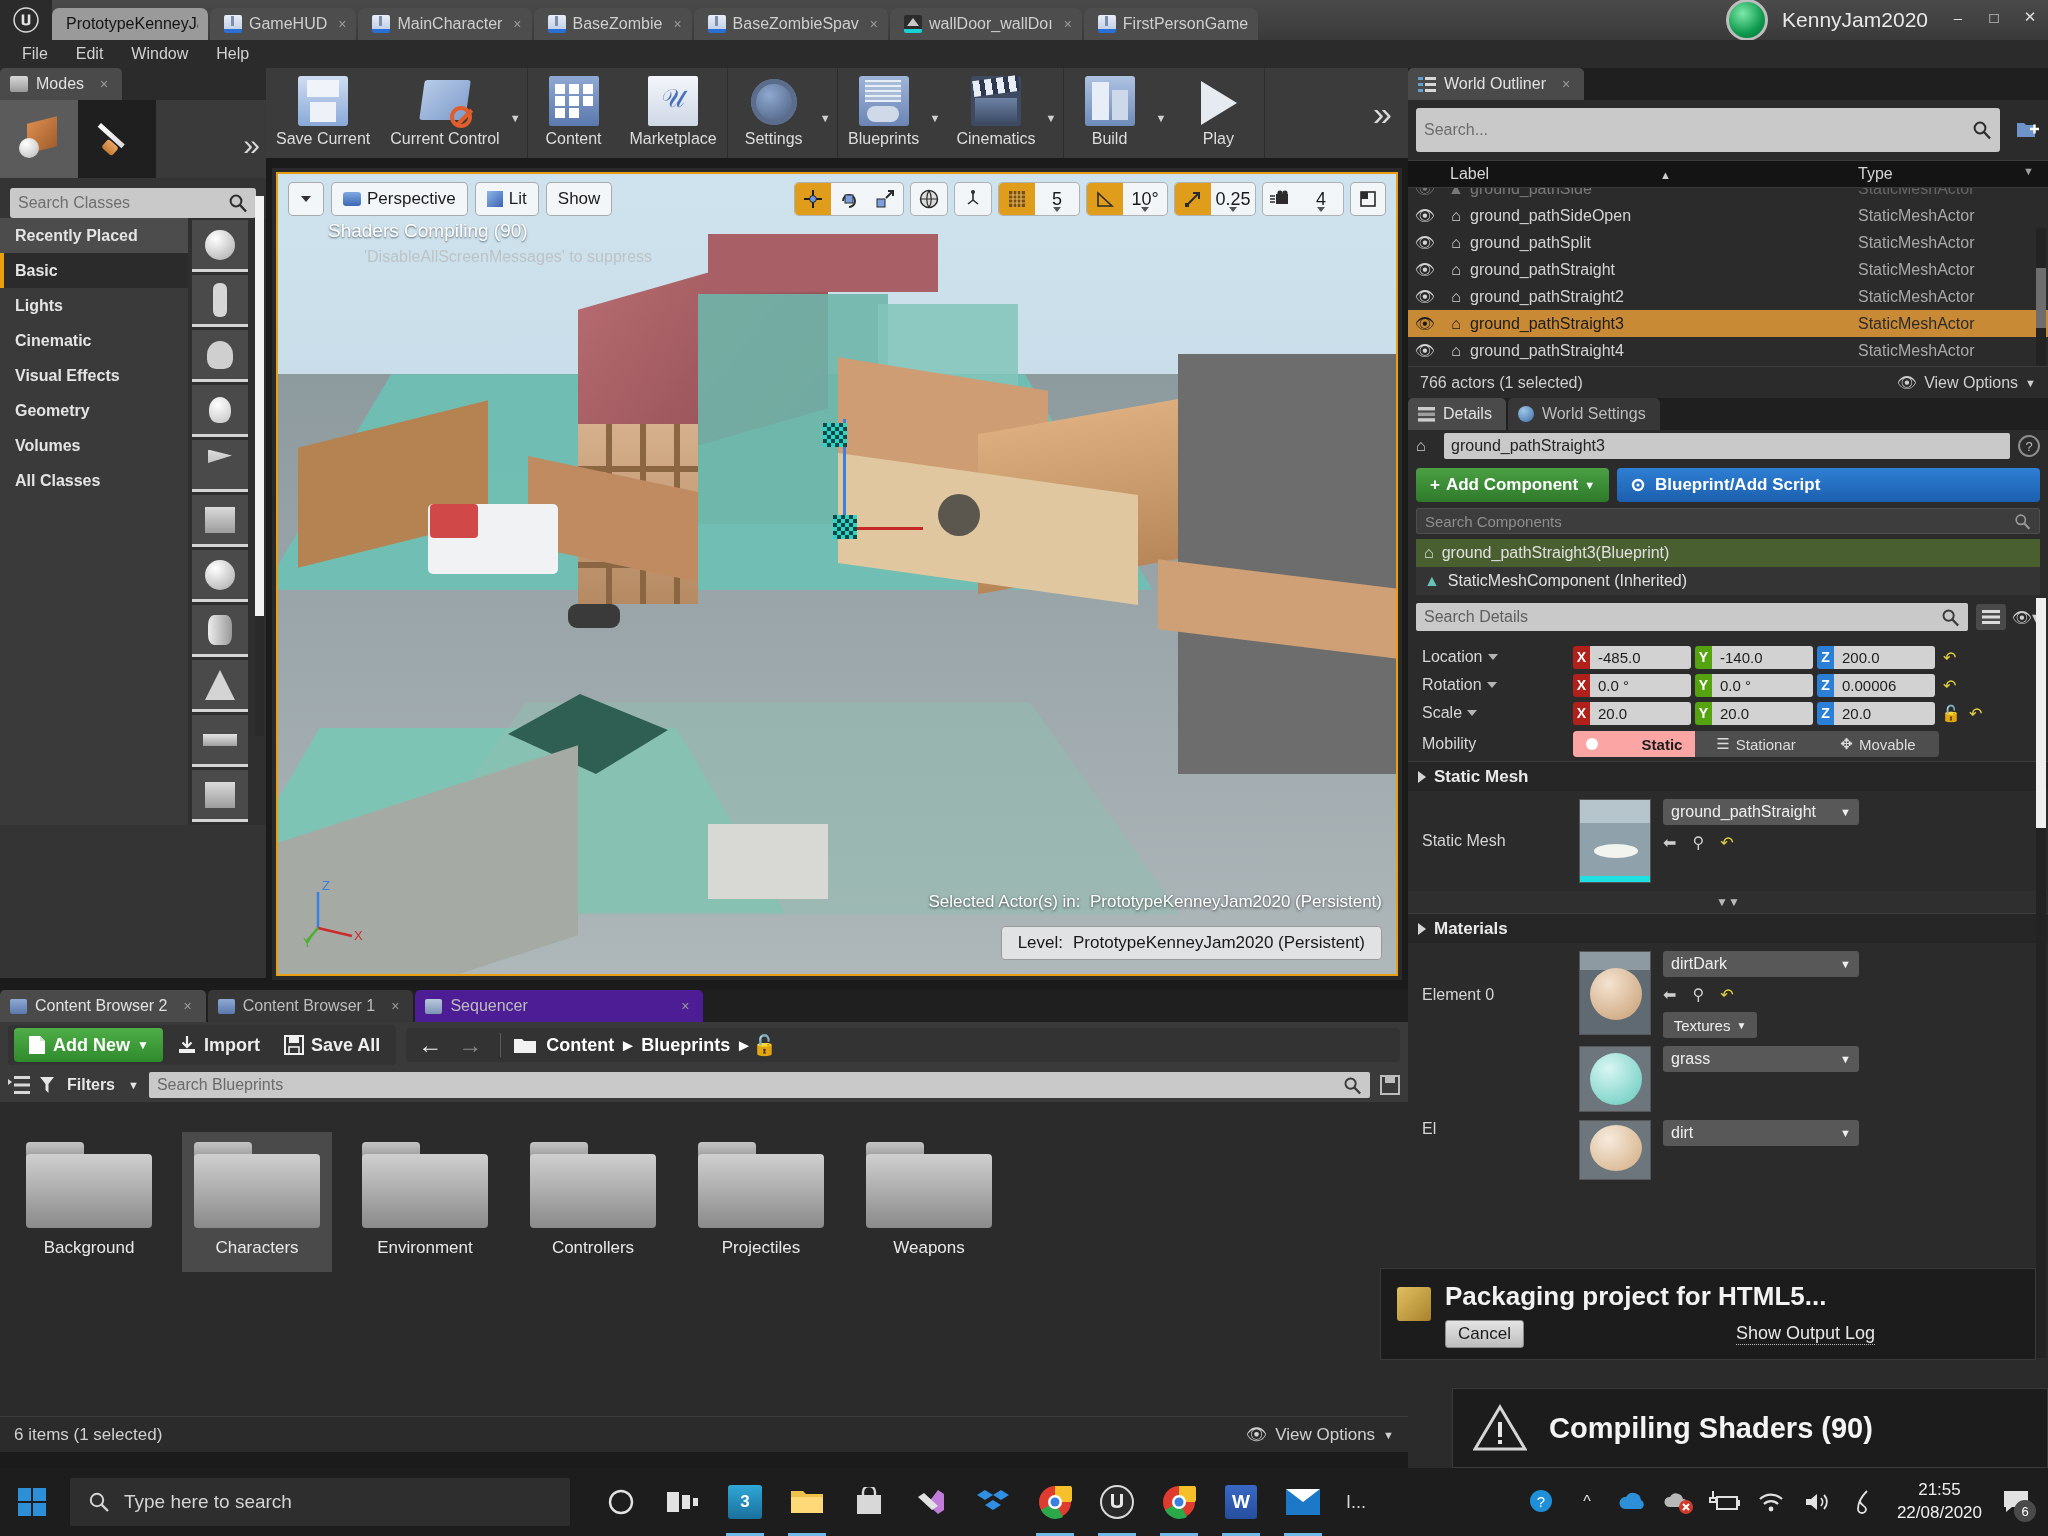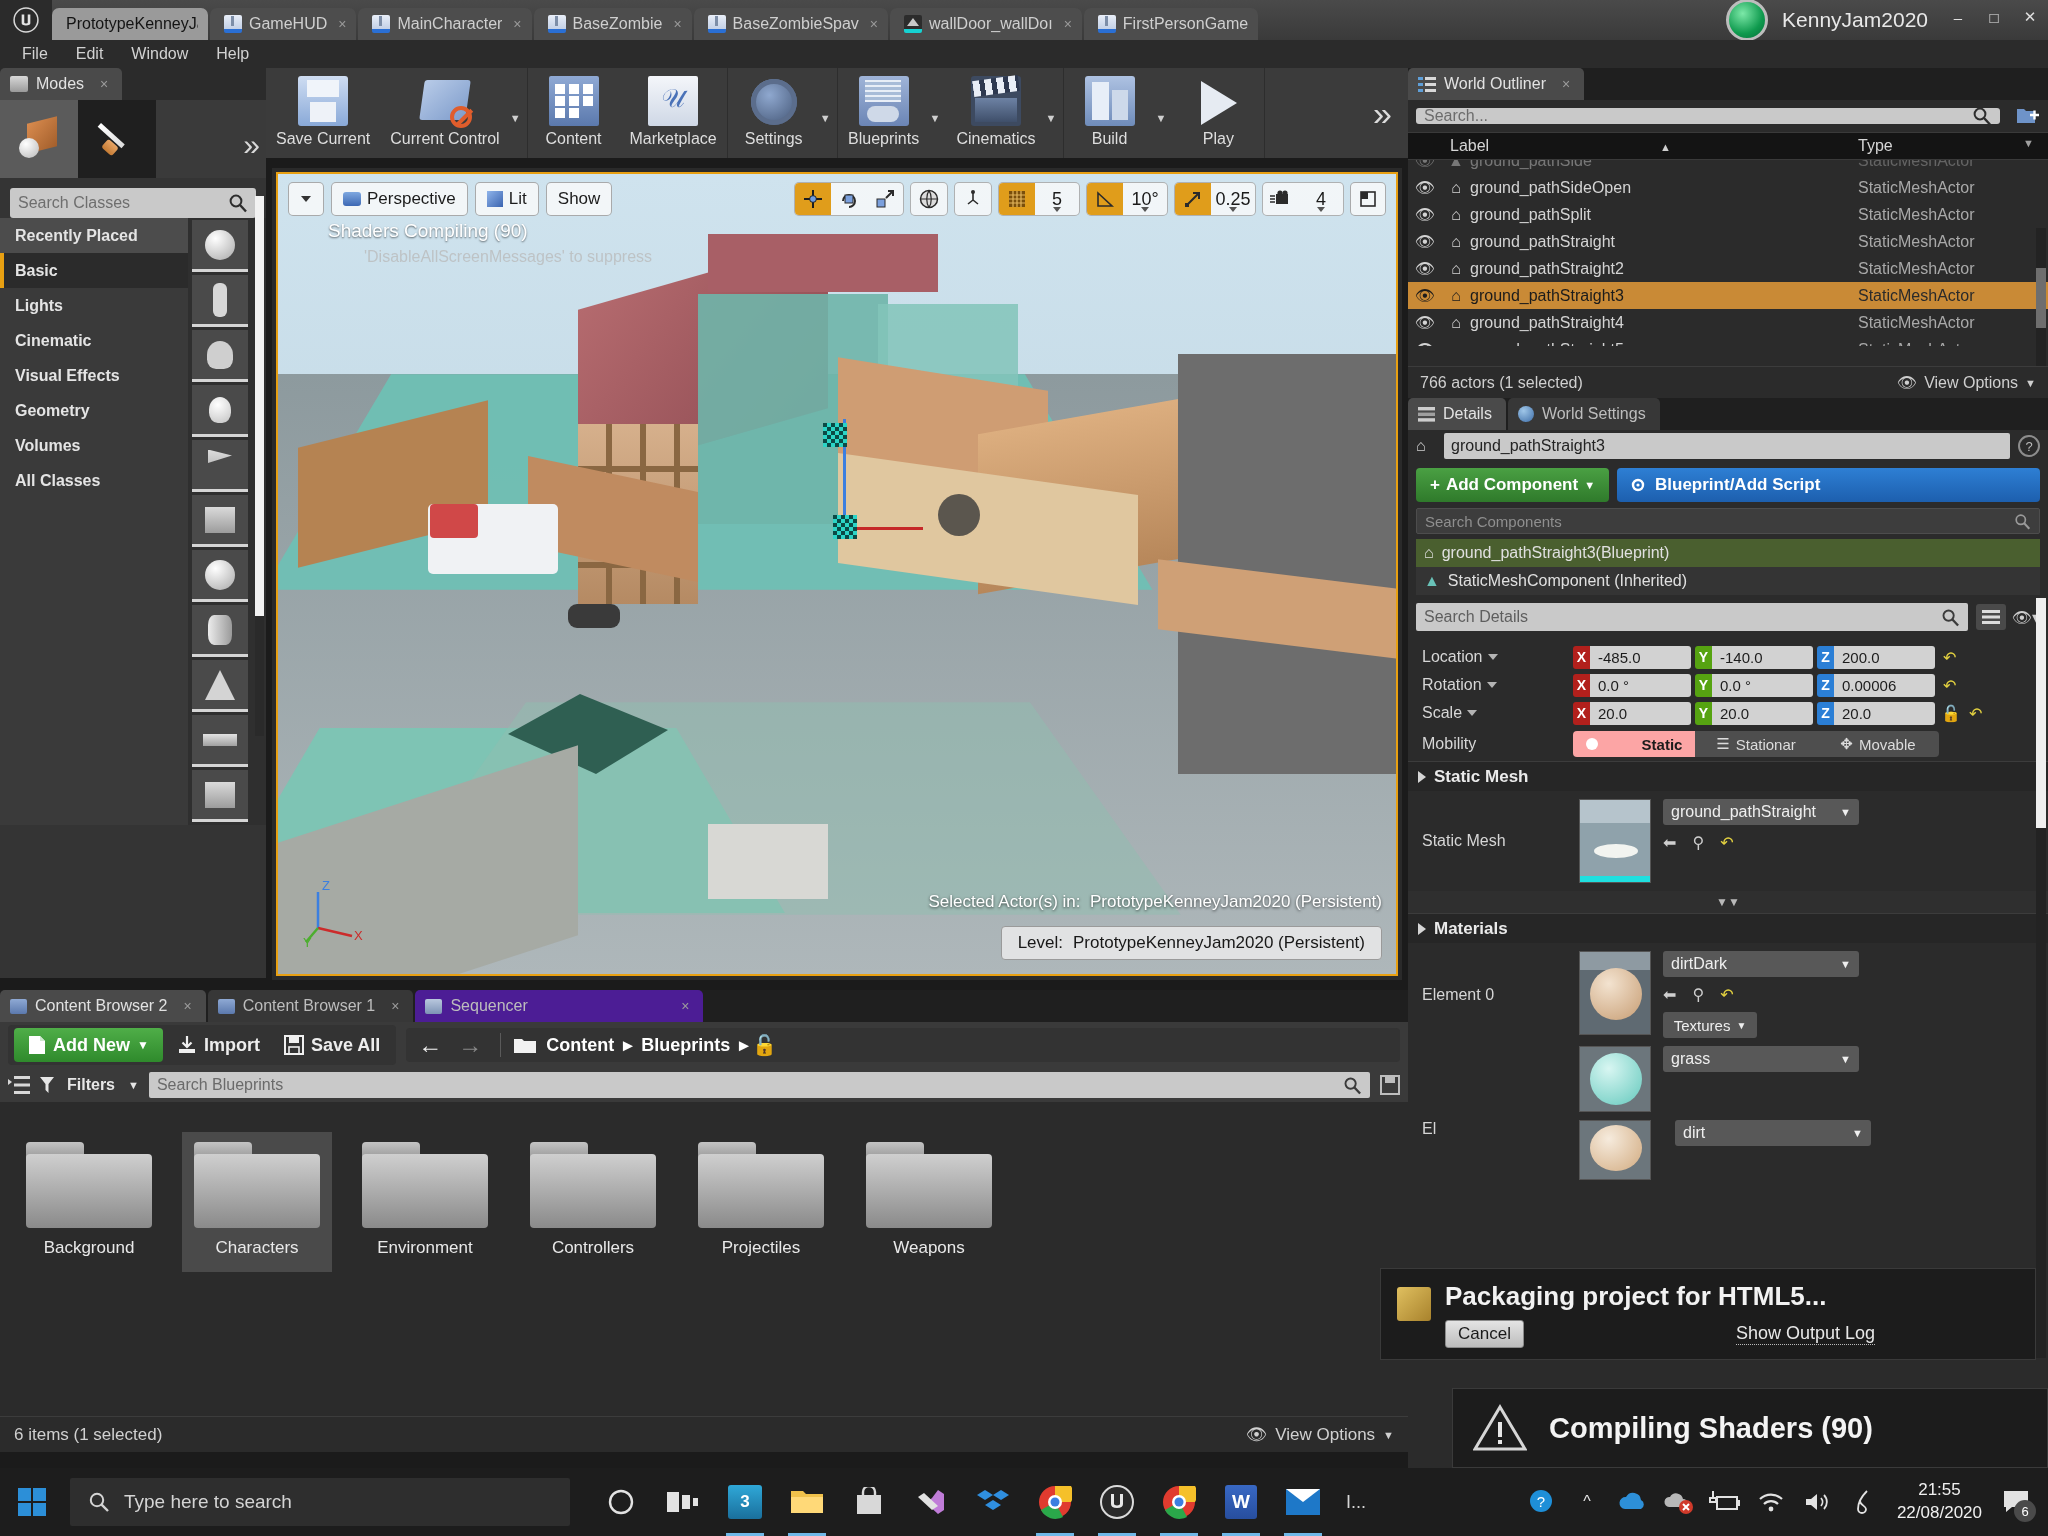--- a/index.html
+++ b/index.html
@@ -183,21 +183,21 @@
   .disablemsg { position:absolute; left:86px; top:74px; color:#b9b9b9; font-size:16px; z-index:5; opacity:.75; }
   .selactor { position:absolute; right:14px; bottom:62px; color:#ffffff; font-size:17px; z-index:5;
     text-shadow:0 1px 3px rgba(0,0,0,.7); }
   .levelbar { position:absolute; right:14px; bottom:14px; height:34px; background:rgba(232,232,232,.88);
     border:1px solid #9a9a9a; border-radius:4px; display:flex; align-items:center; gap:10px;
     padding:0 16px; font-size:17px; color:#181818; z-index:5; }
   .axisgizmo { position:absolute; left:24px; bottom:26px; width:70px; height:70px; z-index:5; }
 
   
   .outliner { position:absolute; left:1408px; top:68px; width:640px; height:330px; background:#2b2b2b; }
-  .osearch { margin:8px; height:16px; background:#c9c9c9; border-radius:3px; display:flex;
+  .osearch { margin:8px; height:44px; background:#c9c9c9; border-radius:3px; display:flex;
     align-items:center; padding:3px 8px; }
   .osearch input { flex:1; border:0; outline:0; background:transparent; font-size:16px; color:#333;
     font-family:inherit; }
   .osearch input::placeholder { color:#6c6c6c; }
   .ohead { display:flex; height:28px; background:#141414; border-top:1px solid #3a3a3a;
     border-bottom:1px solid #3a3a3a; align-items:center; color:#d6d6d6; font-size:16px; }
   .ohead .c1 { width:42px; } .ohead .c2 { flex:1; position:relative; } .ohead .c3 { width:190px; }
   .orow { display:flex; height:27px; align-items:center; font-size:16px; color:#d4d4d4; }
   .orow.sel { background:#c98a36; color:#1b1b1b; }
   .orow.cut { opacity:.45; }
@@ -1029,21 +1029,21 @@
         <span>grass</span>
         <span style="font-size:11px;">▼</span>
       </div>
     </div>
   </div>
   <div class="meshrow" style="padding-top:0;">
     <div style="width:165px;padding-left:14px;color:#d6d6d6;font-size:16px;">El</div>
     <div class="thumb" style="height:60px;background:#6c767c;">
       <span style="position:absolute;left:10px;top:4px;width:52px;height:46px;border-radius:50%;background:radial-gradient(circle at 36% 30%,#f6ebdd,#d2ab80);"></span>
     </div>
-    <div style="margin-left:24px;">
+    <div style="margin-left:12px;">
       <div class="assetdd">
         <span>dirt</span>
         <span style="font-size:11px;">▼</span>
       </div>
     </div>
   </div>
   <div style="position:absolute;right:2px;top:200px;width:10px;height:760px;background:#232323;">
     <i style="display:block;width:10px;height:230px;background:#efefef;"></i>
   </div>
 </div>

